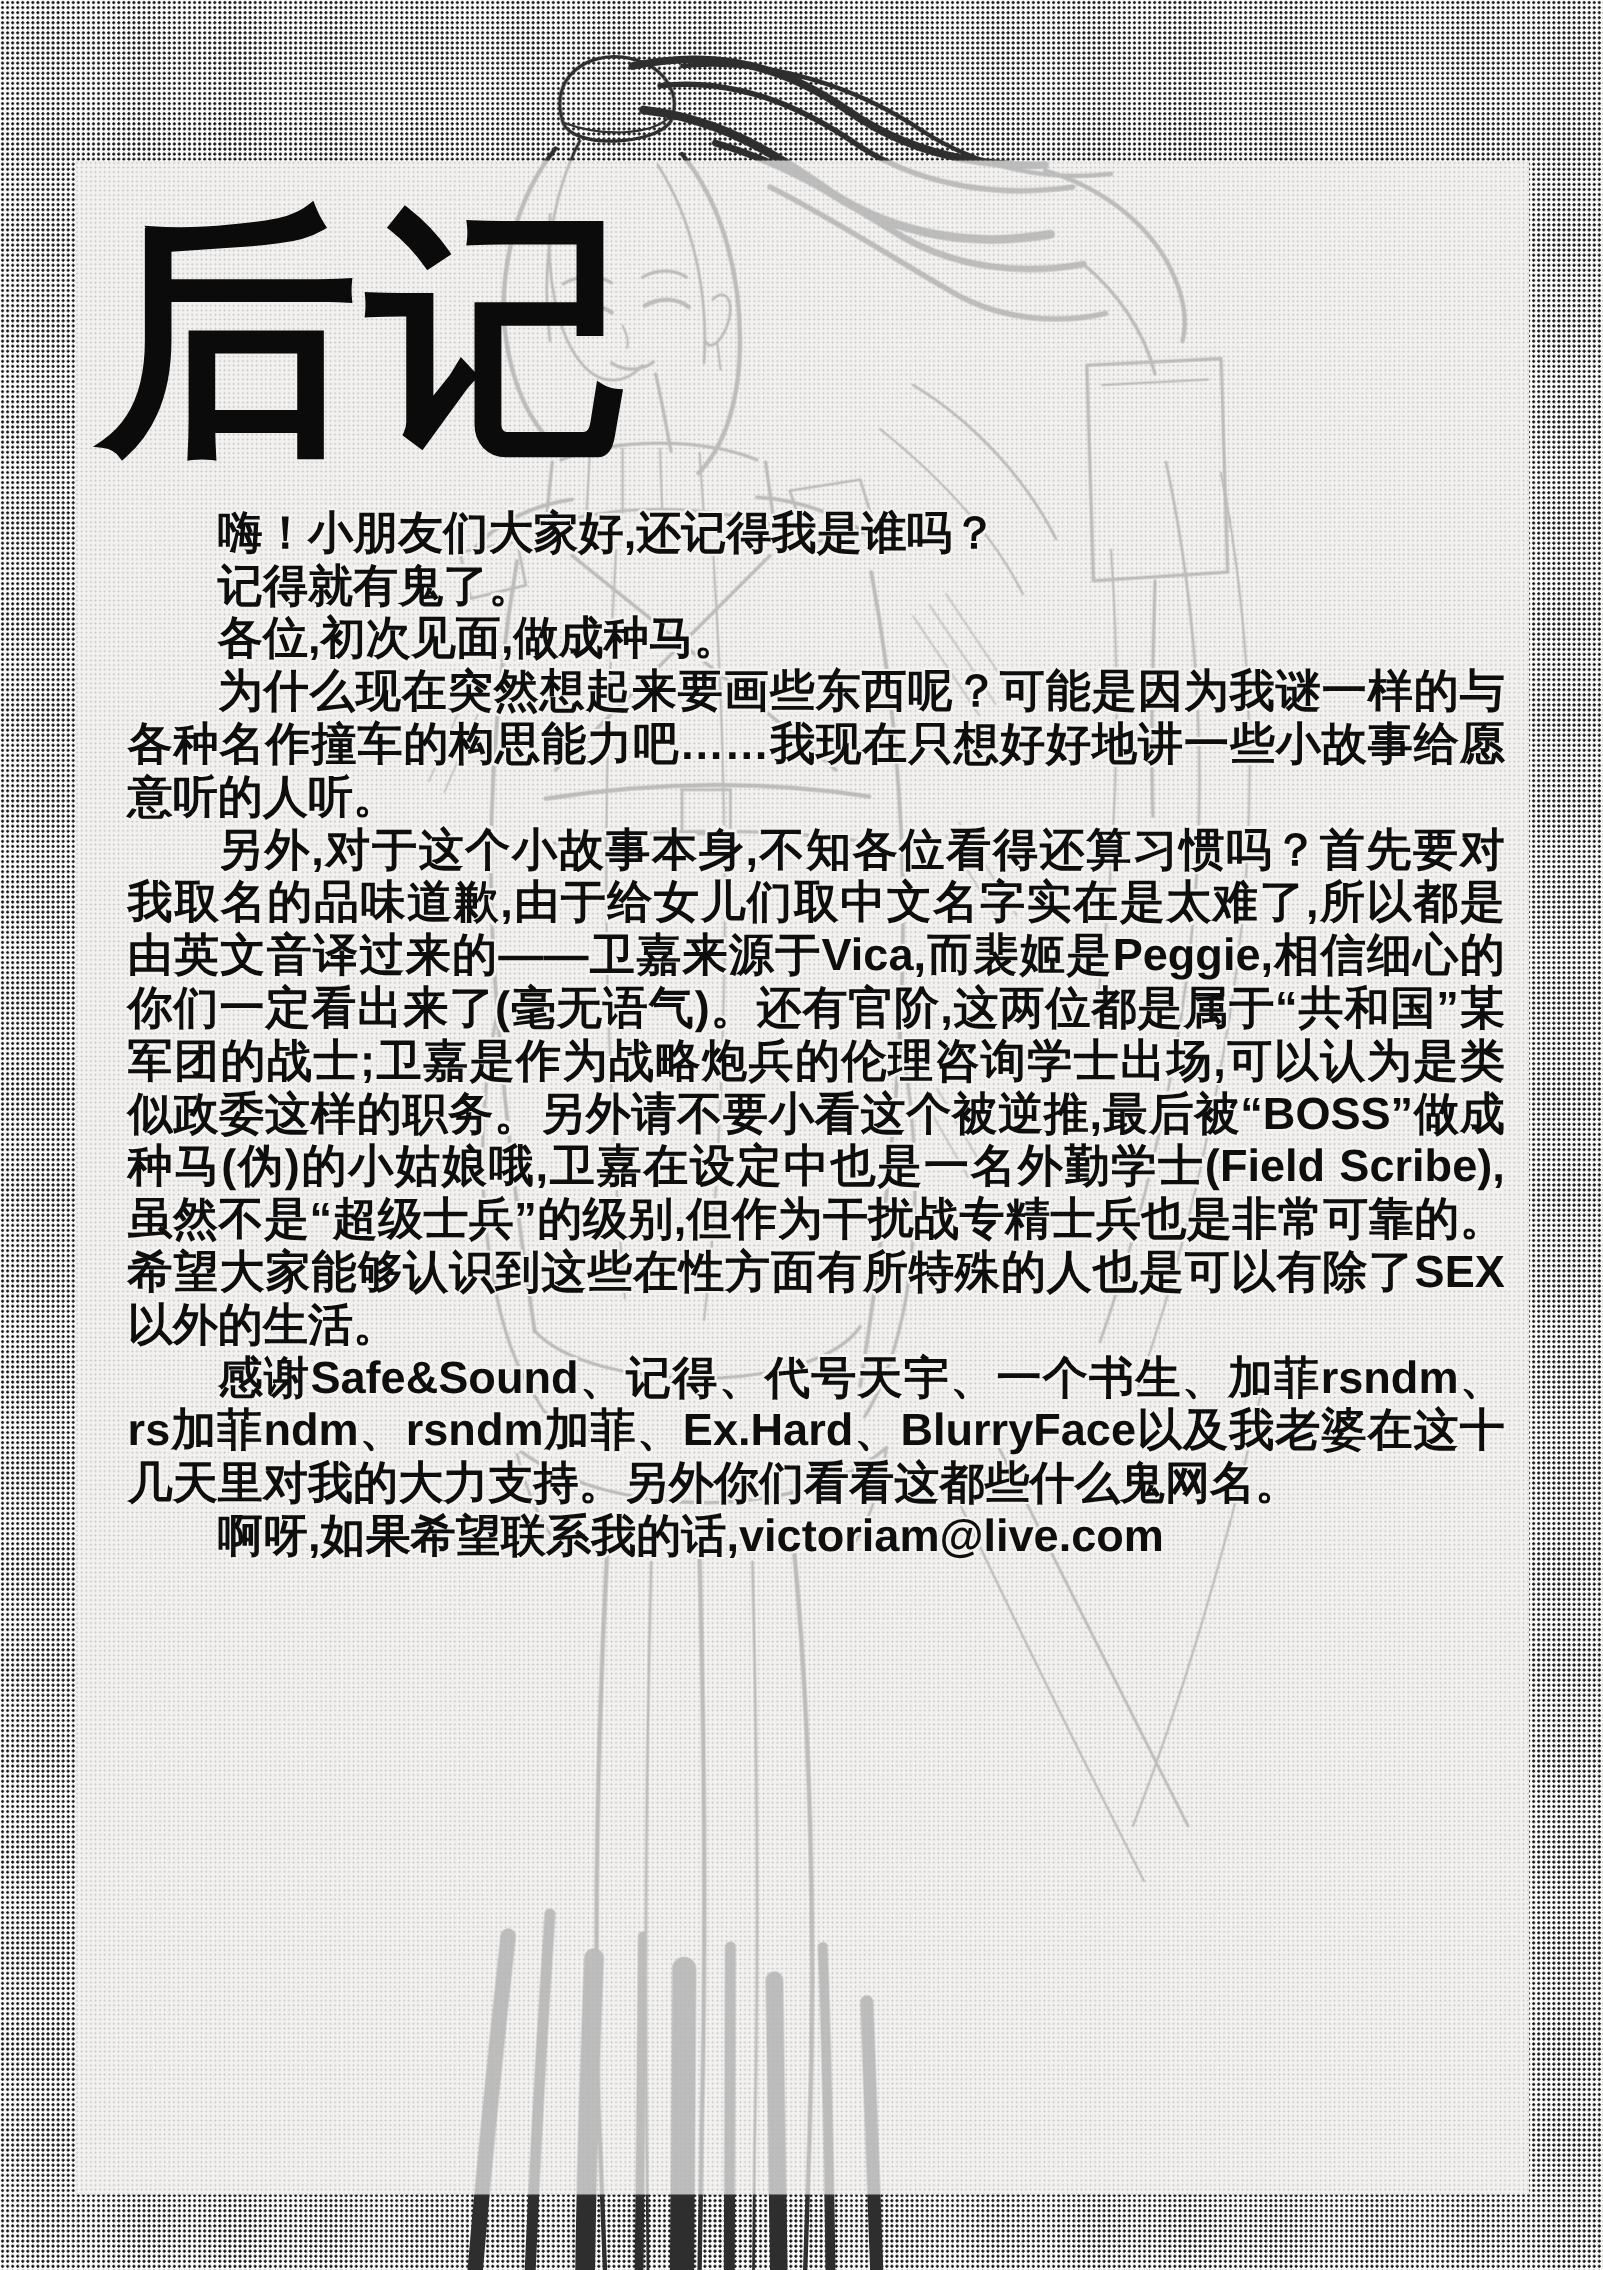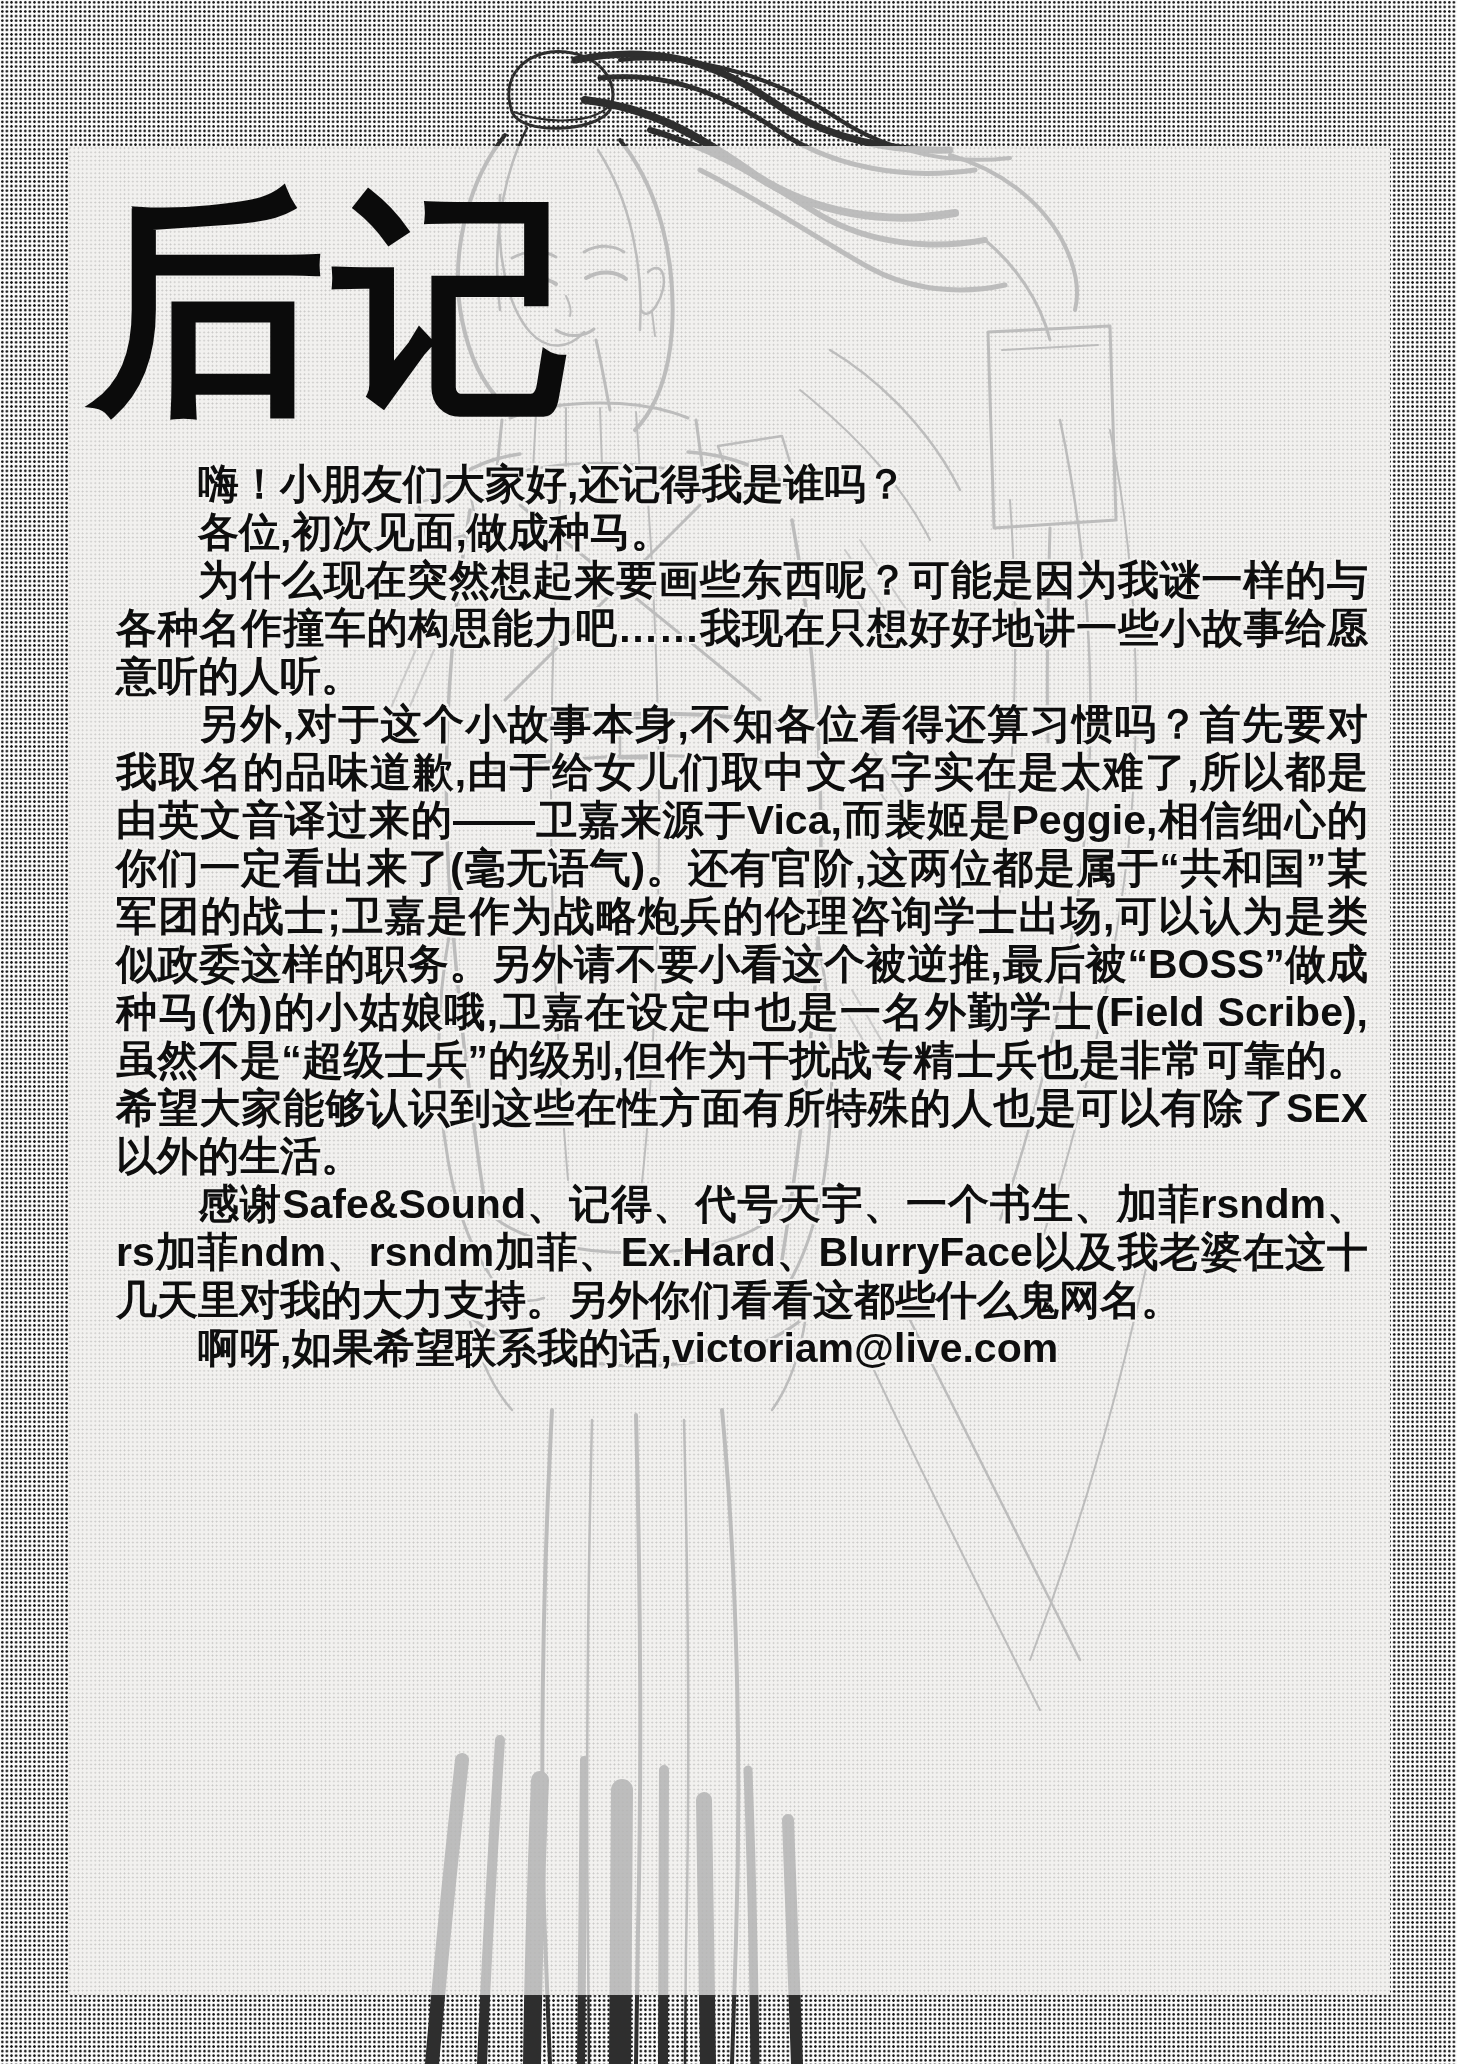--- a/index.html
+++ b/index.html
@@ -154,19 +154,20 @@
 
   <g fill="none" stroke="#2e2e2e" stroke-linecap="round" stroke-linejoin="round" clip-path="url(#clipRing)">
     <use href="#sk"></use>
   </g>
 </svg>
 
 <div class="content">
   <h1 class="title">后记</h1>
   <div class="bodytext">
     <p>嗨！小朋友们大家好,还记得我是谁吗？</p>
+    <p>记得就有鬼了。</p>
     <p>各位,初次见面,做成种马。</p>
     <p>为什么现在突然想起来要画些东西呢？可能是因为我谜一样的与各种名作撞车的构思能力吧……我现在只想好好地讲一些小故事给愿意听的人听。</p>
     <p>另外,对于这个小故事本身,不知各位看得还算习惯吗？首先要对我取名的品味道歉,由于给女儿们取中文名字实在是太难了,所以都是由英文音译过来的——卫嘉来源于Vica,而裴姬是Peggie,相信细心的你们一定看出来了(毫无语气)。还有官阶,这两位都是属于“共和国”某军团的战士;卫嘉是作为战略炮兵的伦理咨询学士出场,可以认为是类似政委这样的职务。另外请不要小看这个被逆推,最后被“BOSS”做成种马(伪)的小姑娘哦,卫嘉在设定中也是一名外勤学士(Field Scribe),虽然不是“超级士兵”的级别,但作为干扰战专精士兵也是非常可靠的。希望大家能够认识到这些在性方面有所特殊的人也是可以有除了SEX以外的生活。</p>
     <p>感谢Safe&amp;Sound、记得、代号天宇、一个书生、加菲rsndm、rs加菲ndm、rsndm加菲、Ex.Hard、BlurryFace以及我老婆在这十几天里对我的大力支持。另外你们看看这都些什么鬼网名。</p>
     <p>啊呀,如果希望联系我的话,victoriam@live.com</p>
   </div>
 </div>
 
 </body></html>

